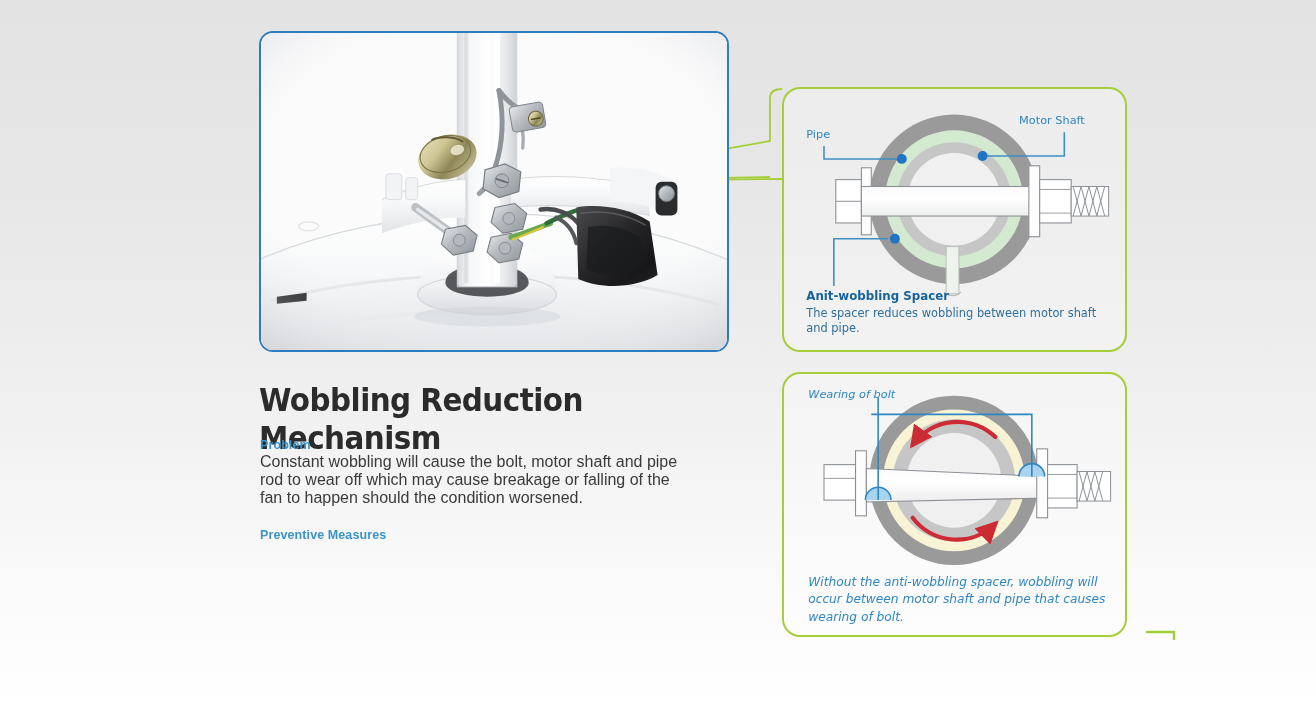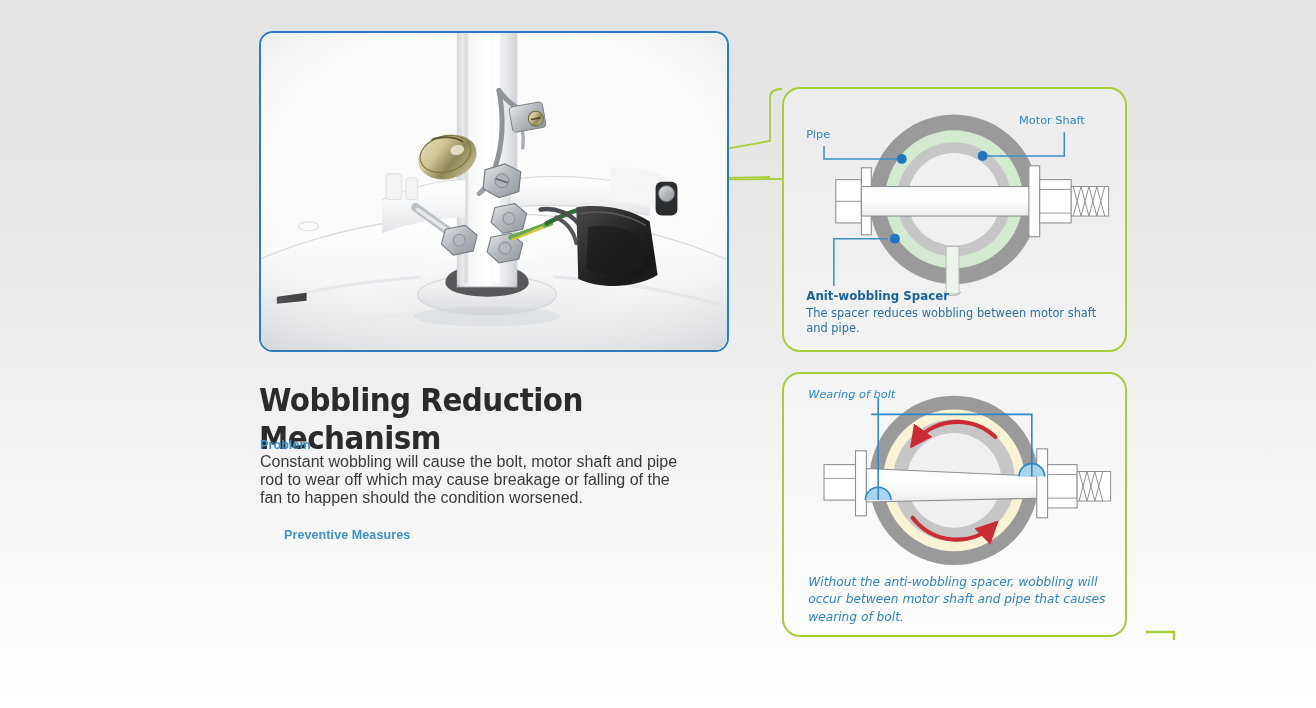--- a/index.html
+++ b/index.html
@@ -40,21 +40,21 @@
   }
   .sec{position:absolute;left:260px;width:430px;}
   .sec-title{
     font-size:12.5px;font-weight:700;color:#3c93c9;
     letter-spacing:0.1px;margin:0 0 1px 0;
   }
   .sec-body{
     font-size:16px;line-height:18.2px;color:#3a3a3a;margin:0;
   }
   #sec-problem{top:438px;}
-  #sec-preventive{top:528px;margin-left:24px;}
+  #sec-preventive{top:528px;}
 
   
   .lbl{font-size:11.5px;fill:#2f86c4;font-family:"DejaVu Sans",sans-serif;}
   .cap-title{font-size:12px;font-weight:700;fill:#17639e;font-family:"DejaVu Sans",sans-serif;}
   .cap-body{font-size:11.6px;fill:#2f6f9e;font-family:"DejaVu Sans",sans-serif;}
   .cap-body2{font-size:12.4px;fill:#2f86c4;font-family:"DejaVu Sans",sans-serif;}
 </style>
 </head>
 <body>
 

